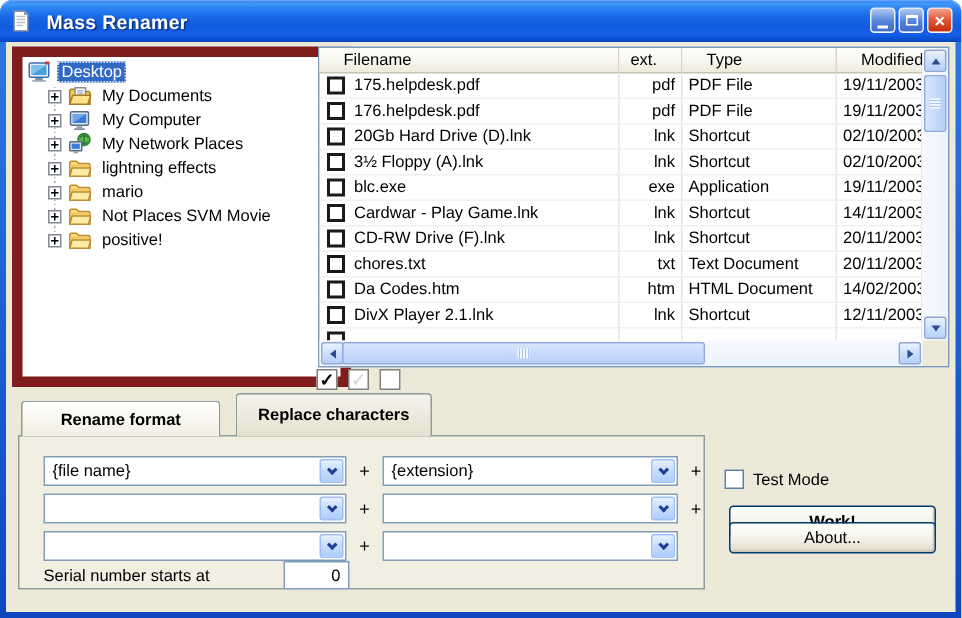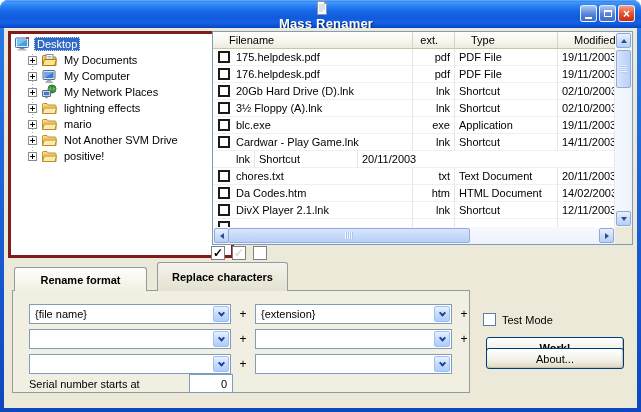--- a/index.html
+++ b/index.html
@@ -7,37 +7,37 @@
   body { font-family:"Liberation Sans", sans-serif; font-size:11px; color:#000; }
 
   .window { position:relative; width:641px; height:412px; overflow:hidden;
     border-radius:8px 8px 0 0;
     background:linear-gradient(180deg,#2B7BE8,#0D47C0); }
 
   
   .titlebar { position:absolute; left:0; top:0; right:0; height:28px;
     border-radius:8px 8px 0 0; display:flex; align-items:center; padding-left:6px;
     background:linear-gradient(180deg,#0767F5 0%,#4598F8 8%,#2D86F2 18%,#1768E8 40%,#115CDC 62%,#1560E6 82%,#0A4FD0 94%,#0845B8 100%);
-    box-shadow:inset 0 1px 0 rgba(255,255,255,.35);flex-direction:column; }
+    box-shadow:inset 0 1px 0 rgba(255,255,255,.35); }
   .title-text { color:#fff; font-weight:bold; font-size:13px; margin-left:5px;
     text-shadow:1px 1px 1px rgba(0,0,0,.55); letter-spacing:.2px; }
   .tb-btns { position:absolute; right:6px; top:5px; display:flex; gap:2px; }
   .tb-btn { width:17px; height:17px; border-radius:3px; border:1px solid rgba(255,255,255,.85);
     display:flex; align-items:center; justify-content:center; color:#fff; }
   .tb-btn.minmax { background:linear-gradient(180deg,#AFC8F2,#5583D8 55%,#3E6CC8); }
   .tb-btn.close  { background:linear-gradient(180deg,#F2A28C,#E25B3C 45%,#C22E0E); }
   .glyph-min { width:7px; height:2px; background:#fff; margin-top:8px; }
   .glyph-max { width:8px; height:7px; border:1px solid #fff; border-top:2px solid #fff; }
   .glyph-close { font-size:12px; font-weight:bold; line-height:1; }
 
   .client { position:absolute; left:4px; right:4px; top:28px; bottom:4px; background:#ECE9D8; }
 
   
   .tree { position:absolute; left:4px; top:3px; width:226px; height:227px;
-    background:#fff; border:3px solid #7f1d1d; overflow:hidden; padding-top:2px; }
+    background:#fff; border:7px solid #7f1d1d; overflow:hidden; padding-top:2px; }
   .tree-item { height:16px; display:flex; align-items:center; white-space:nowrap; position:relative; z-index:1; }
   .tree-item.root { padding-left:3px; }
   .tree-item.child { padding-left:17px; }
   .icon { width:16px; height:16px; display:inline-flex; flex:none; margin-right:4px; }
   .tree-label { padding:1px 3px; }
   .tree-label.selected { background:#316AC5; color:#fff; outline:1px dotted #DDE4F0; outline-offset:-1px; }
   .expand { width:9px; height:9px; border:1px solid #848A8F; background:#fff; position:relative; flex:none; margin-right:4px; }
   .expand::before { content:""; position:absolute; left:1px; top:3px; width:5px; height:1px; background:#000; }
   .expand::after  { content:""; position:absolute; top:1px; left:3px; width:1px; height:5px; background:#000; }
   .tree-guide { position:absolute; left:21px; top:20px; width:1px; height:102px; z-index:0;
@@ -226,21 +226,21 @@
           </div>
           <div class="tree-item child">
             <span class="expand"></span>
             <span class="icon">
               <svg width="16" height="16" viewBox="0 0 16 16">
                 <path d="M1.5 13.5v-9a1 1 0 011-1h3.4l1.5 1.5h6.6a1 1 0 011 1v7.5z" fill="#FFD876" stroke="#B98E2F"></path>
                 <path d="M1.5 6.5h13.5" stroke="#EFC25C"></path>
                 <path d="M1.5 13.5l1.6-5.5h12.4l-1.5 5.5z" fill="#FFE9A8" stroke="#B98E2F"></path>
               </svg>
             </span>
-            <span class="tree-label">Not Another SVM Drive</span>
+            <span class="tree-label">Not Places SVM Movie</span>
           </div>
           <div class="tree-item child">
             <span class="expand"></span>
             <span class="icon">
               <svg width="16" height="16" viewBox="0 0 16 16">
                 <path d="M1.5 13.5v-9a1 1 0 011-1h3.4l1.5 1.5h6.6a1 1 0 011 1v7.5z" fill="#FFD876" stroke="#B98E2F"></path>
                 <path d="M1.5 6.5h13.5" stroke="#EFC25C"></path>
                 <path d="M1.5 13.5l1.6-5.5h12.4l-1.5 5.5z" fill="#FFE9A8" stroke="#B98E2F"></path>
               </svg>
             </span>
@@ -305,20 +305,24 @@
           <div class="lv-row">
             <div class="lv-cell c0">
               <span class="row-check"></span>
               <span>Cardwar - Play Game.lnk</span>
             </div>
             <div class="lv-cell c1">lnk</div>
             <div class="lv-cell c2">Shortcut</div>
             <div class="lv-cell c3">14/11/2003</div>
           </div>
           <div class="lv-row">
+            <div class="lv-cell c0">
+              <span class="row-check"></span>
+              <span>CD-RW Drive (F).lnk</span>
+            </div>
             <div class="lv-cell c1">lnk</div>
             <div class="lv-cell c2">Shortcut</div>
             <div class="lv-cell c3">20/11/2003</div>
           </div>
           <div class="lv-row">
             <div class="lv-cell c0">
               <span class="row-check"></span>
               <span>chores.txt</span>
             </div>
             <div class="lv-cell c1">txt</div>

